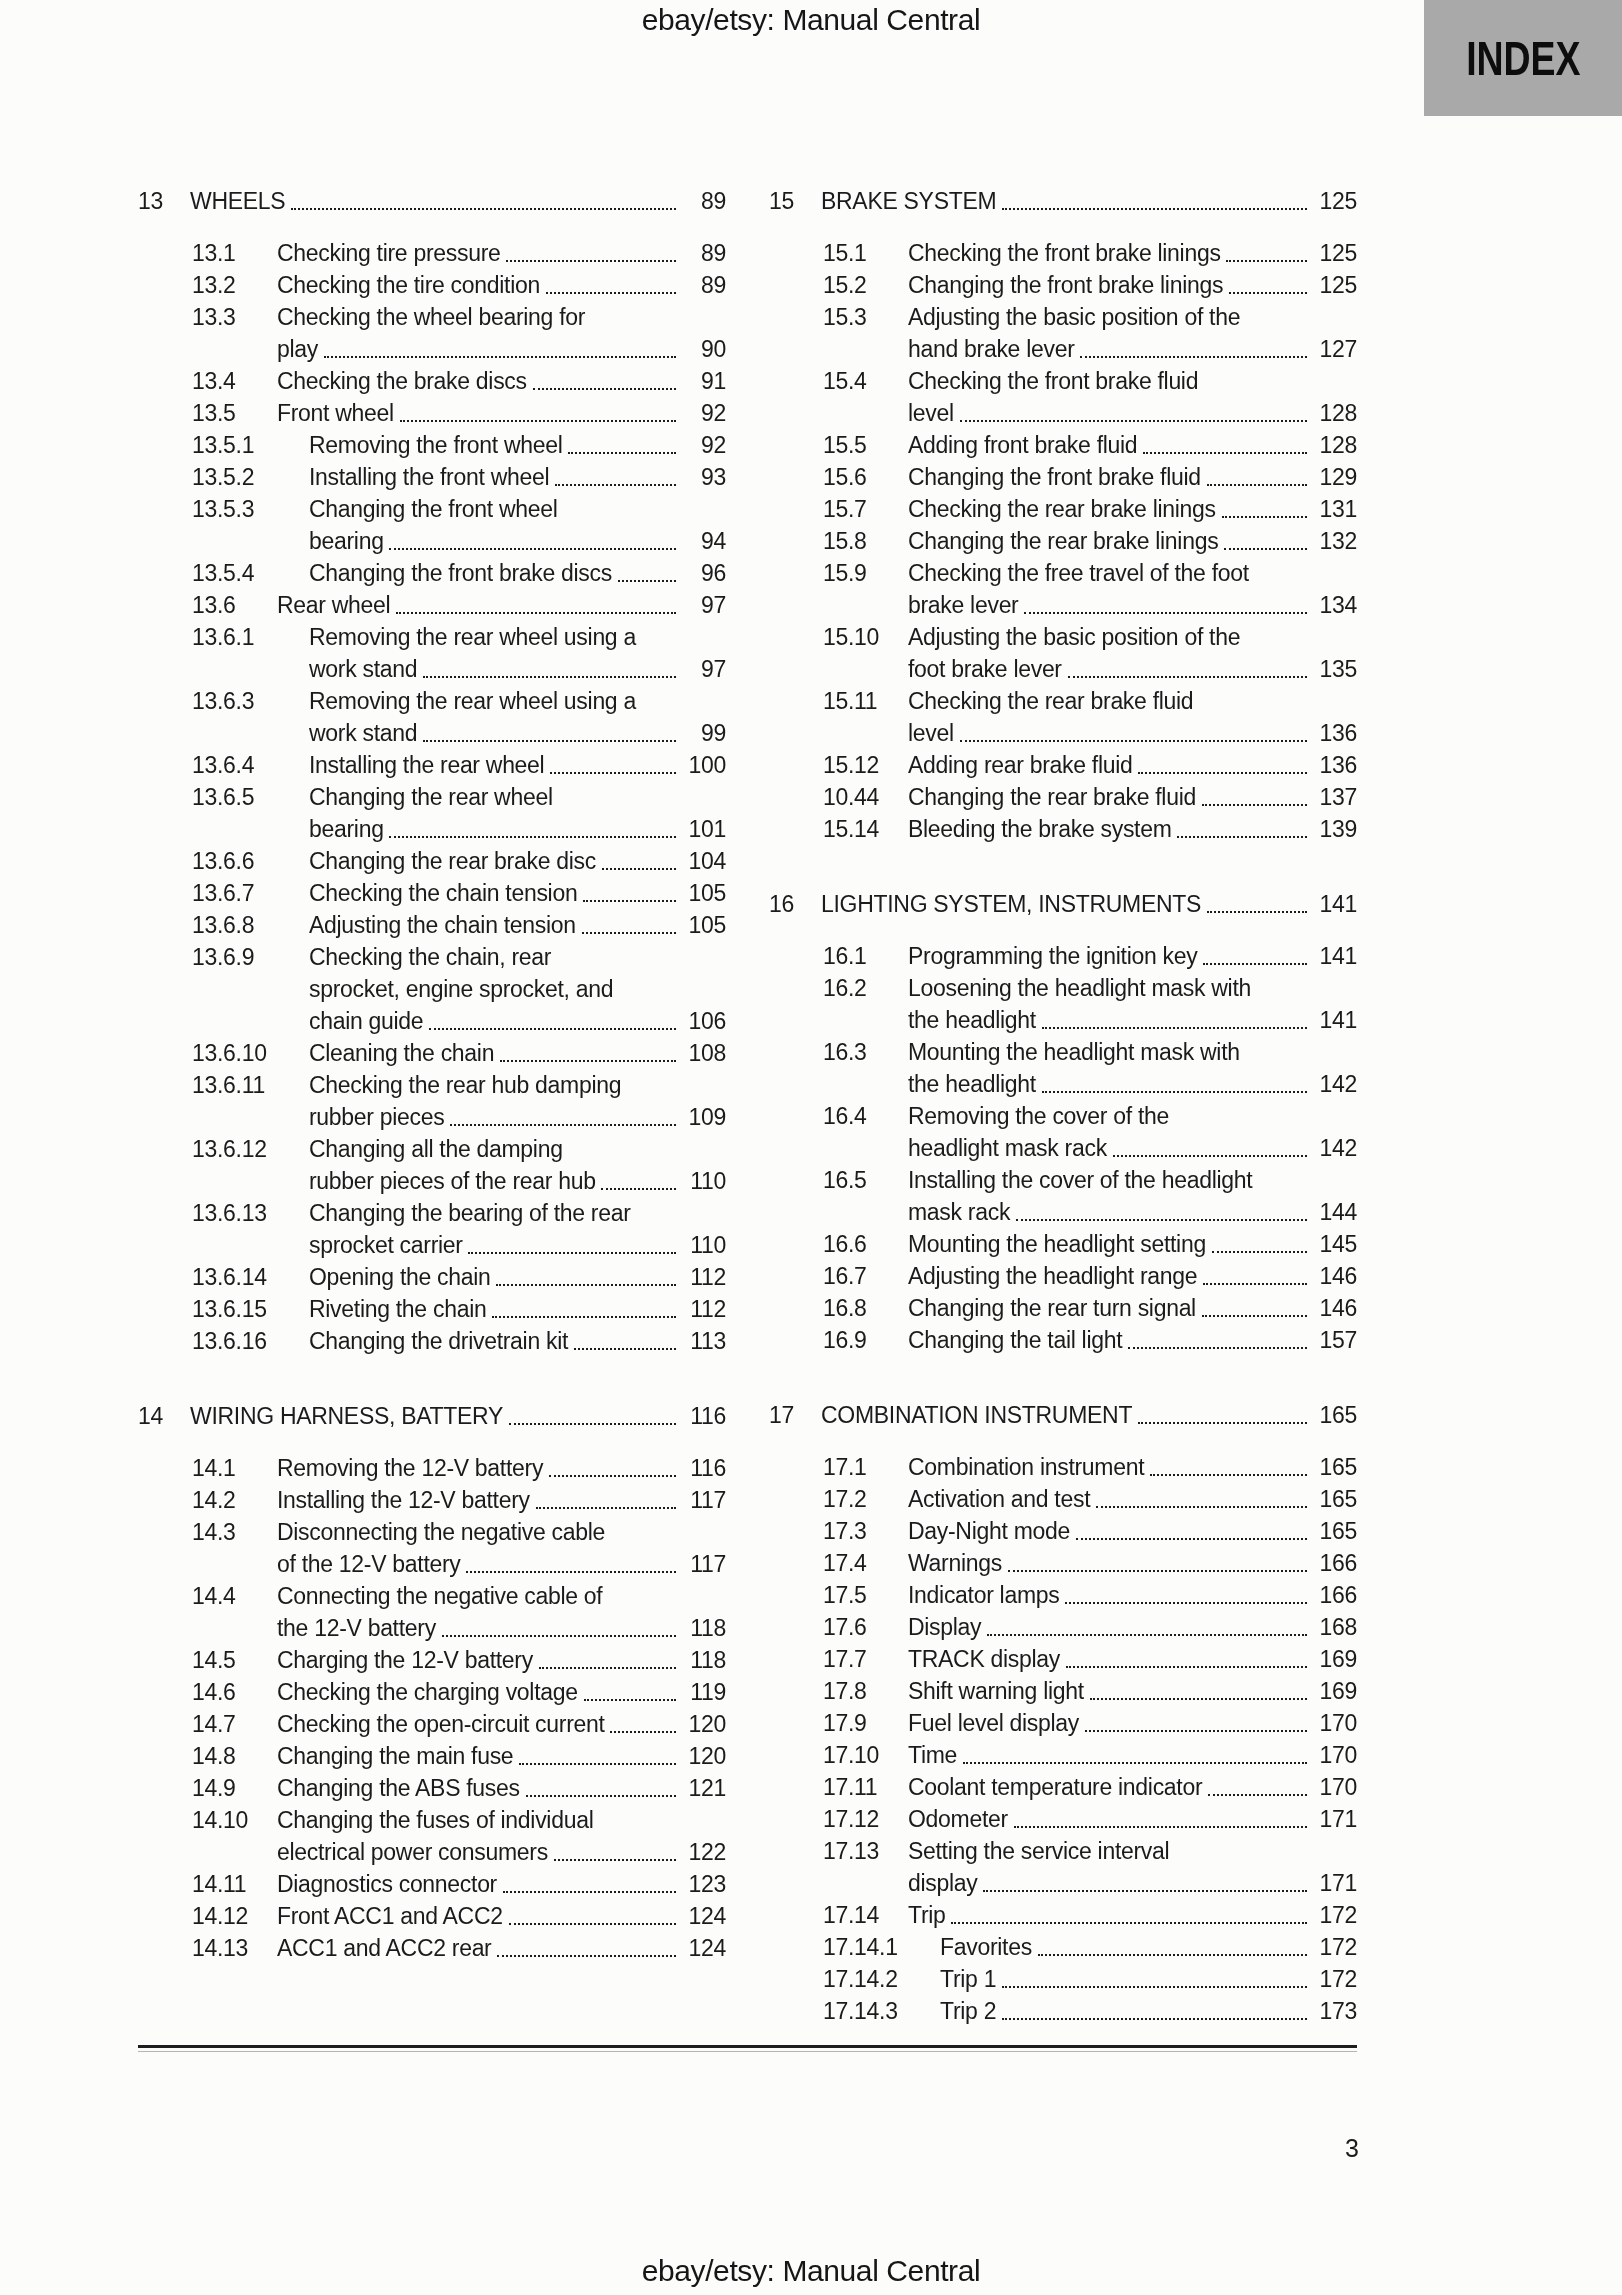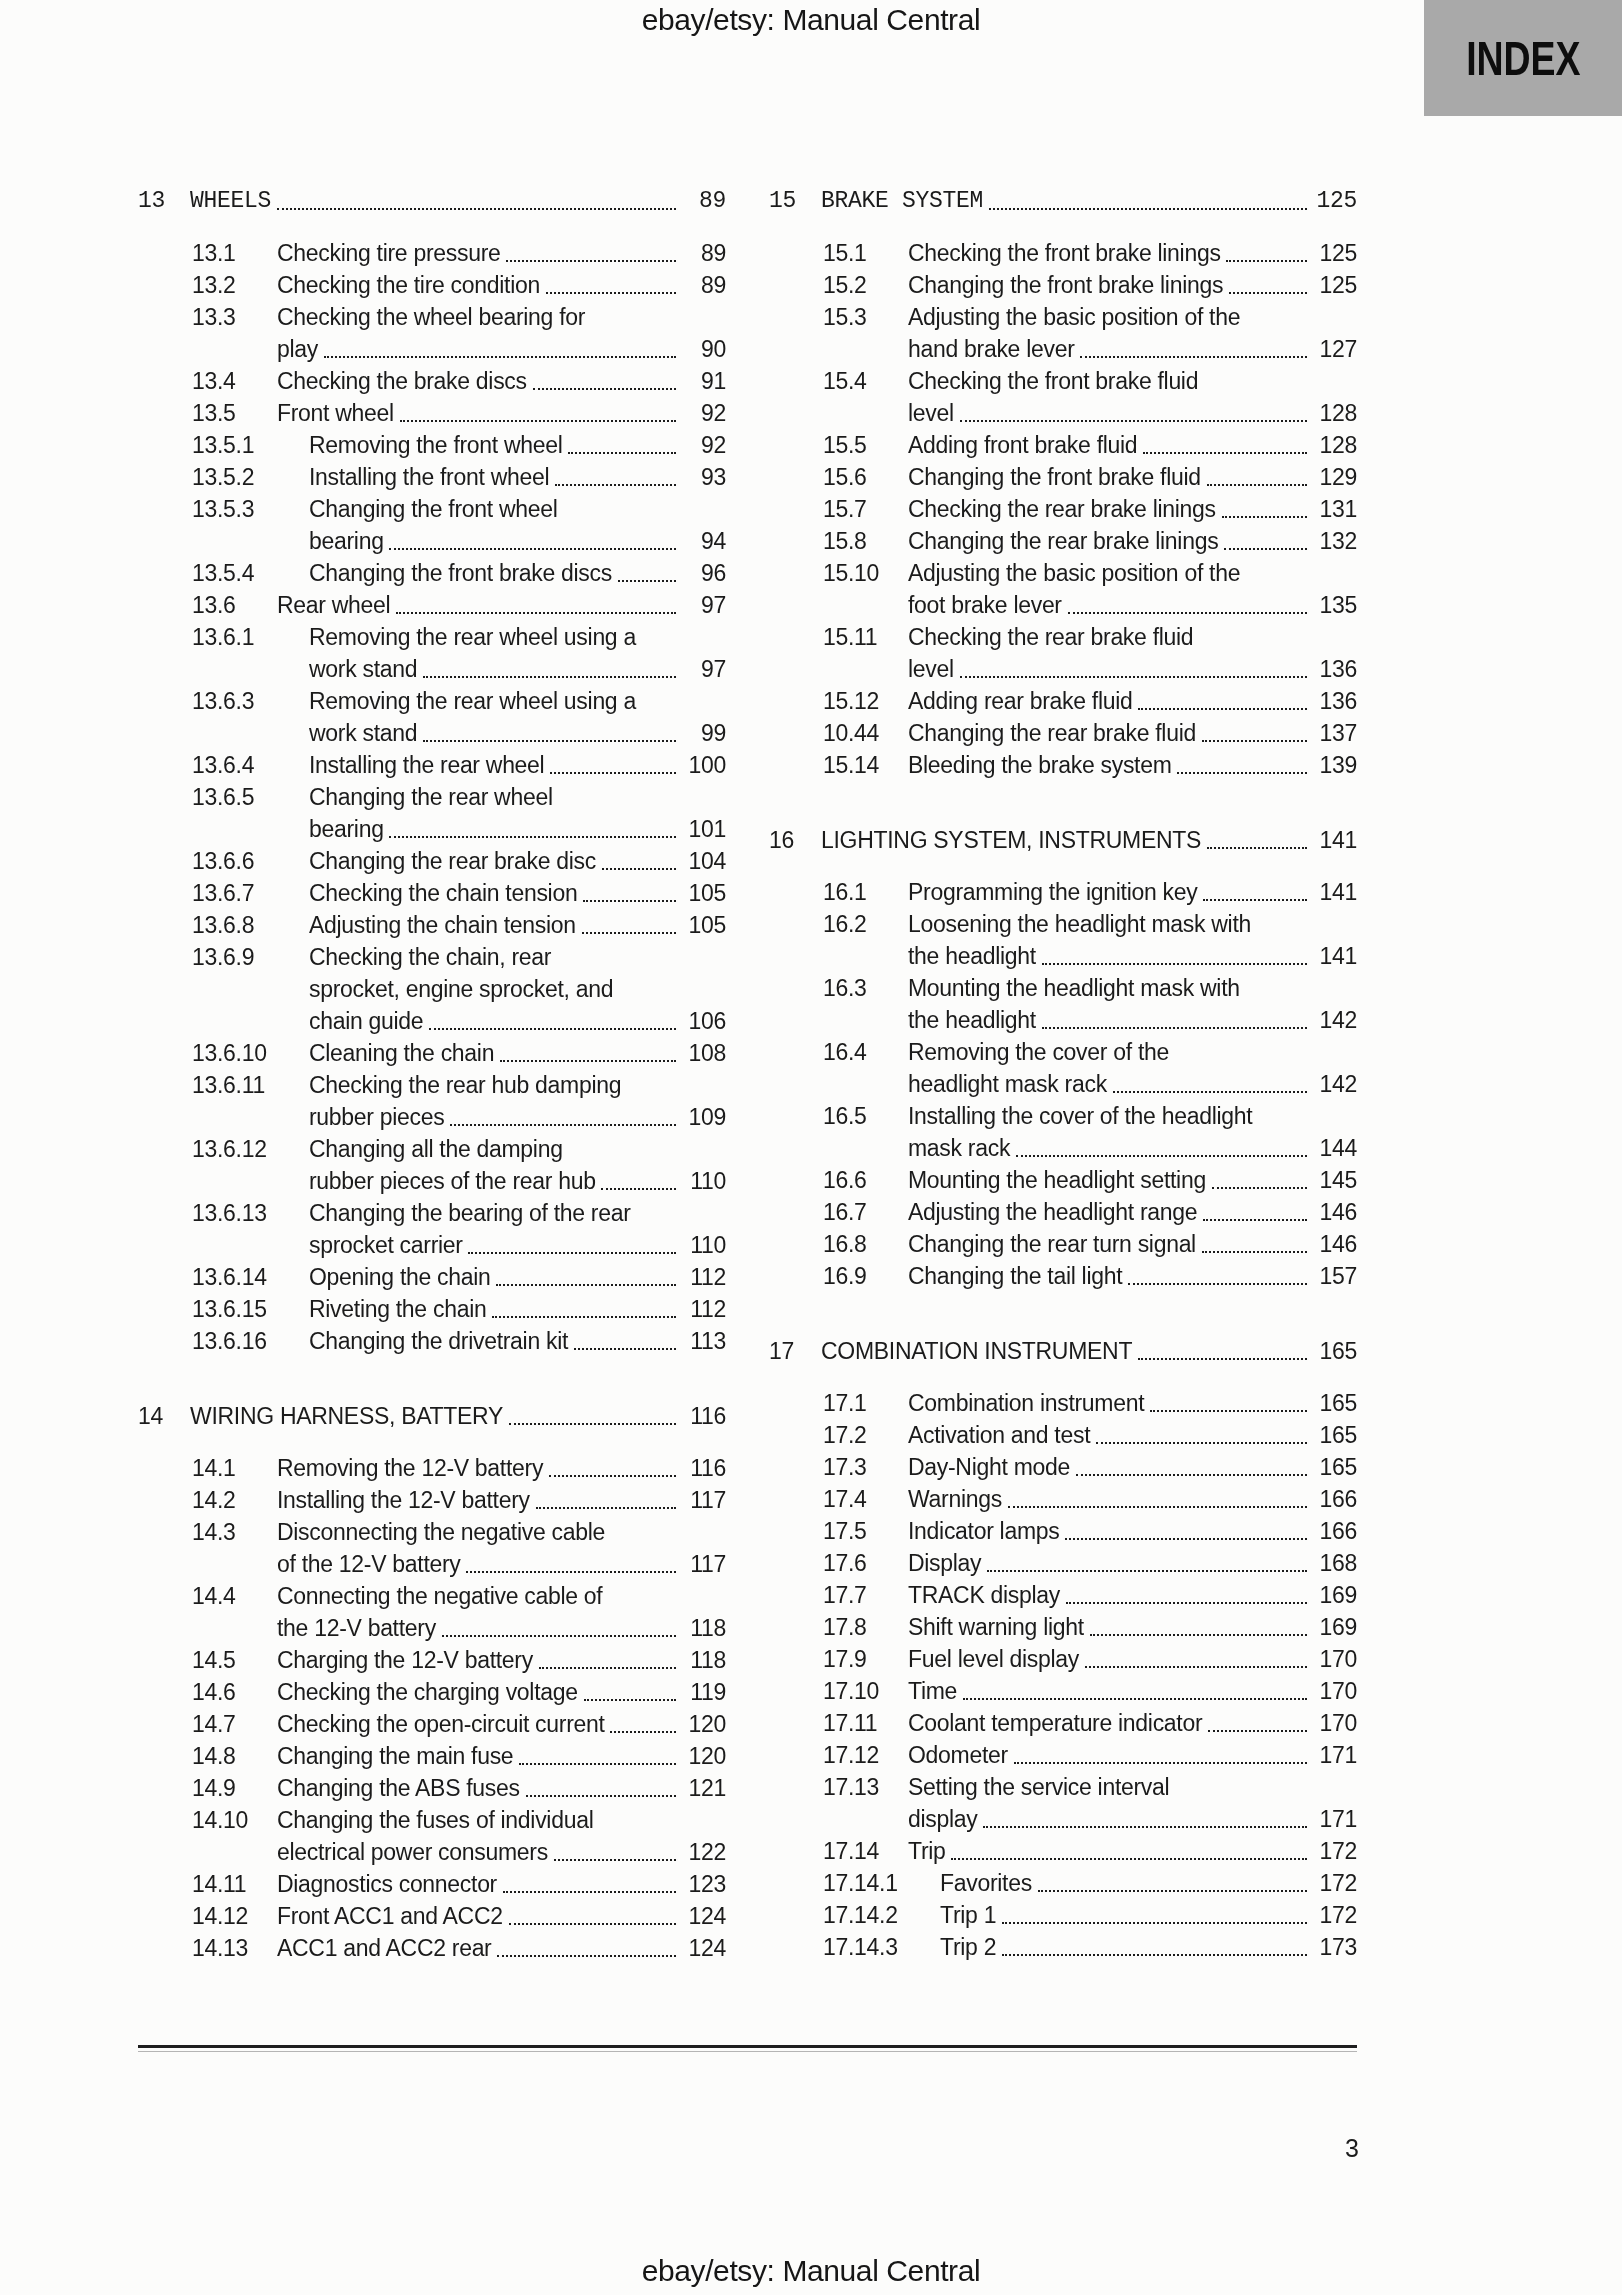--- a/index.html
+++ b/index.html
@@ -33,21 +33,21 @@
     display:flex;
   }
   .toc-col { width:588px; }
   .toc-col + .toc-col { margin-left:43px; }
 
   .row { display:flex; font-size:23px; line-height:32px; letter-spacing:-0.3px; }
   .num { flex:none; white-space:pre; }
   .body { flex:1; min-width:0; }
 
   .row.section { margin-top:43px; margin-bottom:20px; }
-  .toc-col > .row.section:first-child { margin-top:0;font-family:Liberation Mono, monospace; }
+  .toc-col > .row.section:first-child { margin-top:0; }
   .row.section .num { width:52px; }
   .row.item, .row.sub { padding-left:54px; }
   .row.item .num { width:85px; }
   .row.sub  .num { width:117px; }
 
   .tline { white-space:pre; }
   .tline.last { display:flex; }
   .txt { flex:none; white-space:pre; }
   .dots {
     flex:1 1 auto; min-width:11.7px;
@@ -392,20 +392,27 @@
           <div class="tline last"><span class="txt">Checking the rear brake linings</span><span class="dots"></span><span class="page-col">131</span></div>
         </div>
       </div>
       <div class="row item">
         <span class="num">15.8</span>
         <div class="body">
           <div class="tline last"><span class="txt">Changing the rear brake linings</span><span class="dots"></span><span class="page-col">132</span></div>
         </div>
       </div>
       <div class="row item">
+        <span class="num">15.9</span>
+        <div class="body">
+          <div class="tline">Checking the free travel of the foot</div>
+          <div class="tline last"><span class="txt">brake lever</span><span class="dots"></span><span class="page-col">134</span></div>
+        </div>
+      </div>
+      <div class="row item">
         <span class="num">15.10</span>
         <div class="body">
           <div class="tline">Adjusting the basic position of the</div>
           <div class="tline last"><span class="txt">foot brake lever</span><span class="dots"></span><span class="page-col">135</span></div>
         </div>
       </div>
       <div class="row item">
         <span class="num">15.11</span>
         <div class="body">
           <div class="tline">Checking the rear brake fluid</div>

